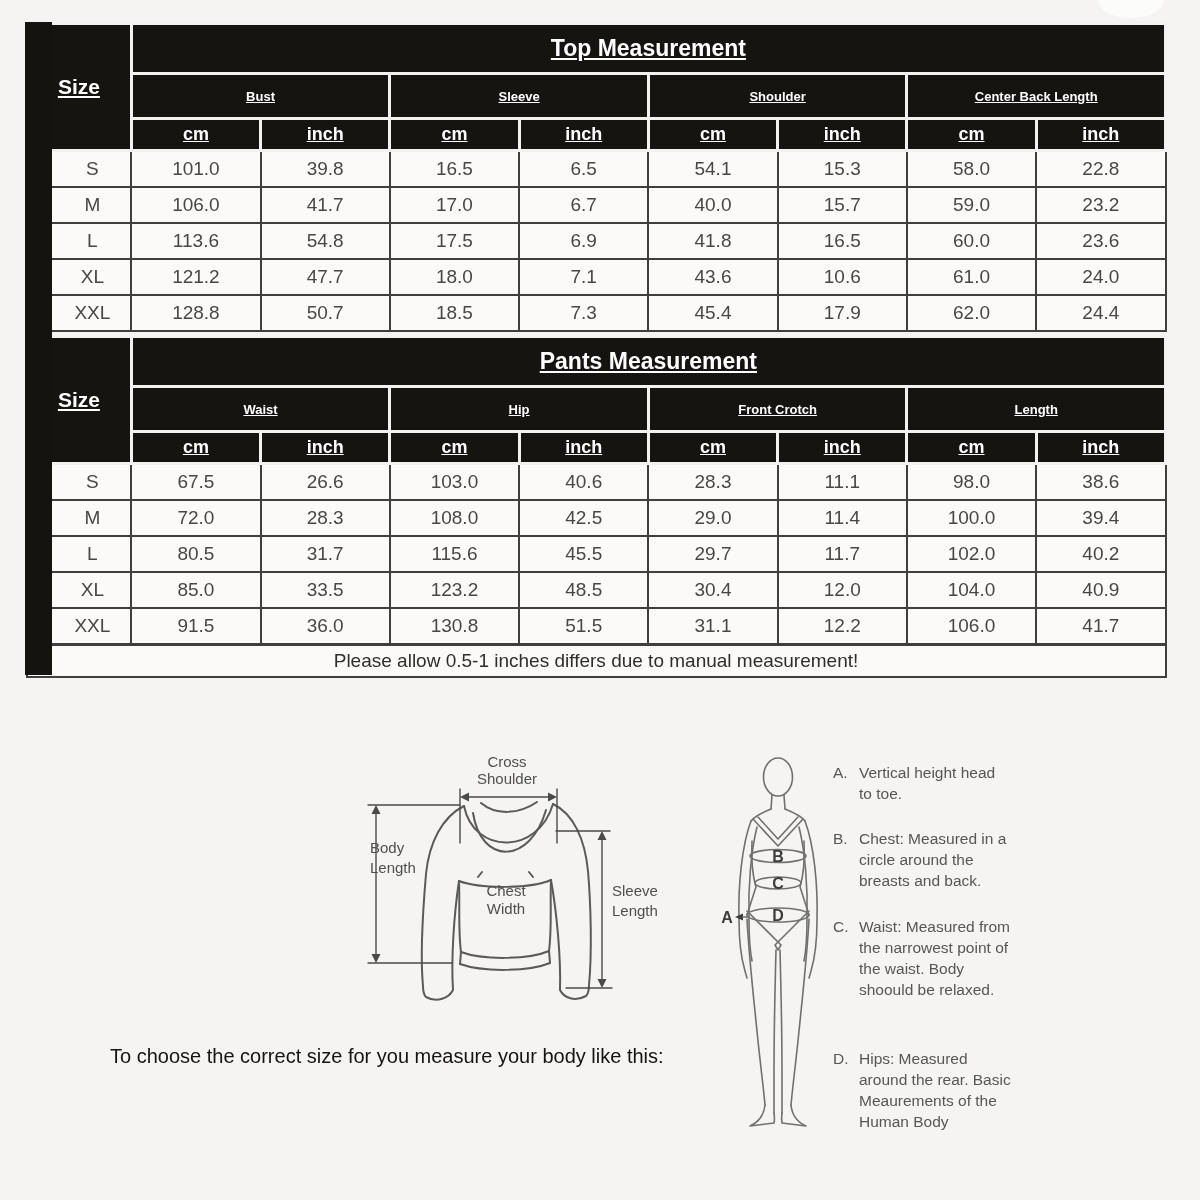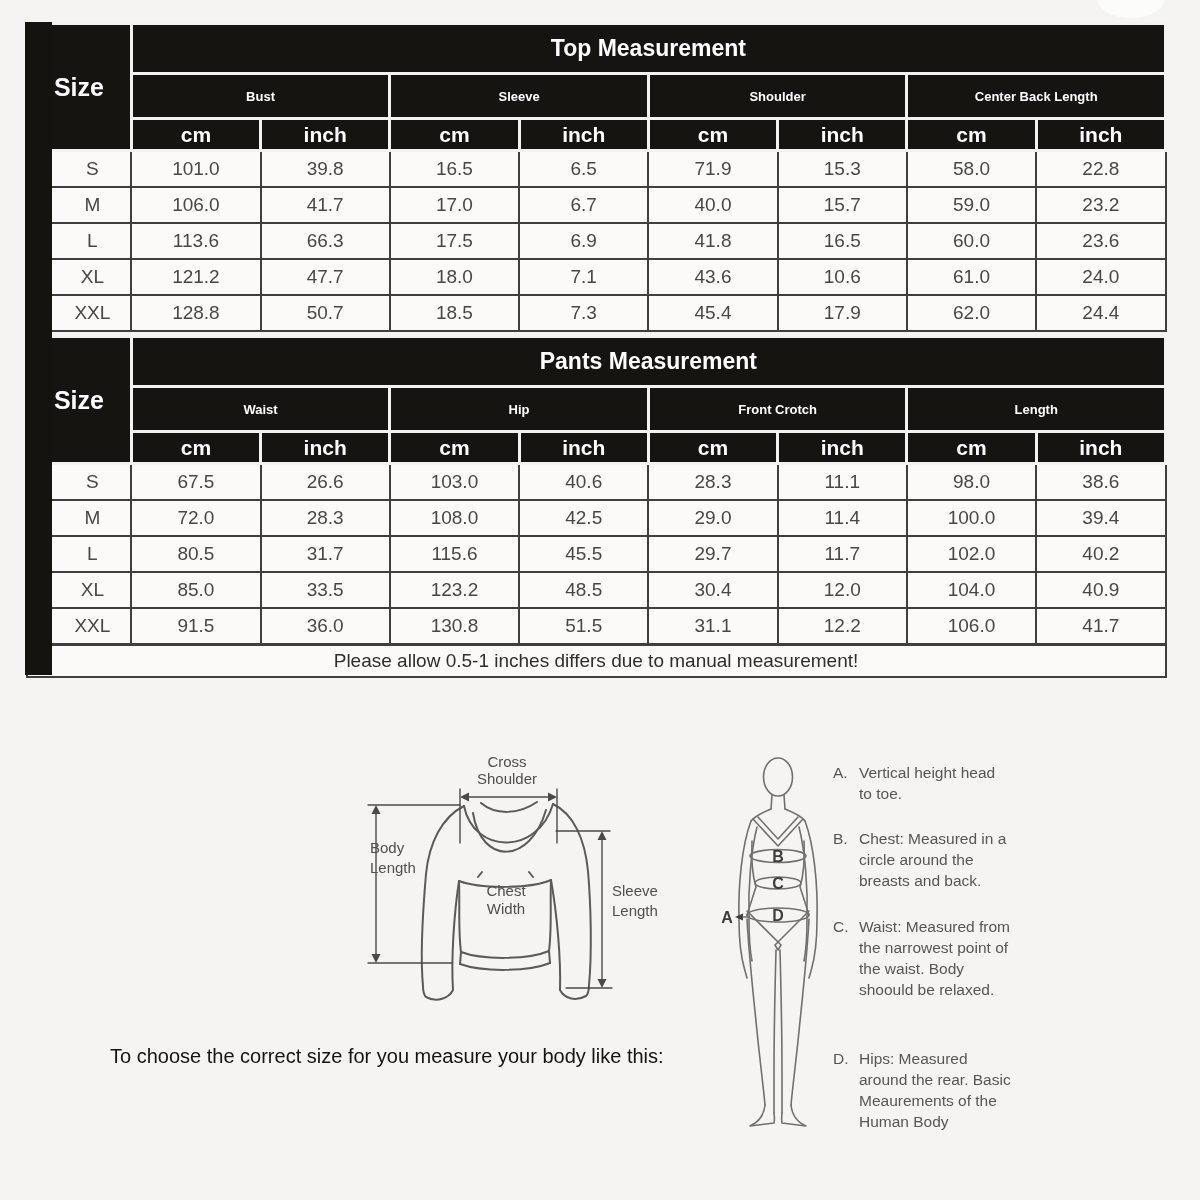--- a/index.html
+++ b/index.html
@@ -18,26 +18,26 @@
   .tables-mount{position:absolute;left:25px;top:22px;width:1142px;}
   table.size-table{
     border-collapse:collapse;table-layout:fixed;width:1142px;
     font-family:"Liberation Sans", sans-serif;
   }
   table.size-table + table.size-table{margin-top:3px;}
   col.c-size{width:9.2%;}
   col.c-val{width:11.35%;}
   .size-table th{
     background:#161410;color:#ffffff;border:3px solid #f3f2f0;
-    font-weight:bold;text-align:center;padding:0;
+    font-weight:bold;text-align:center;padding:0;text-decoration:underline;
   }
   .size-table th.t-title{font-size:23px;height:47px;}
   .size-table th.t-group{font-size:13px;height:42px;}
-  .size-table th.t-unit{font-size:21px;height:29px;}
-  .size-table th.t-size{font-size:25px;text-align:center;}
+  .size-table th.t-unit{font-size:18px;height:29px;}
+  .size-table th.t-size{font-size:21px;text-align:center;}
   .size-table td{
     background:#fbfaf8;color:#474747;border:2px solid #3f3f3f;
     font-size:19px;text-align:center;height:34px;padding:0;
   }
   .size-table td.size-cell{padding-left:27px;}
   .size-table td.note-cell{font-size:19px;color:#2e2e2e;height:30px;border-top-width:3px;}
   .left-strip{
     position:absolute;left:25px;top:22px;width:27px;height:653px;
     background:#141310;
   }
@@ -108,40 +108,40 @@
             <th class="t-unit">inch</th>
           </tr>
         </thead>
         <tbody>
           <tr>
             <td class="size-cell">S</td>
             <td class="val-cell">101.0</td>
             <td class="val-cell">39.8</td>
             <td class="val-cell">16.5</td>
             <td class="val-cell">6.5</td>
-            <td class="val-cell">71.9</td>
+            <td class="val-cell">54.1</td>
             <td class="val-cell">15.3</td>
             <td class="val-cell">58.0</td>
             <td class="val-cell">22.8</td>
           </tr>
           <tr>
             <td class="size-cell">M</td>
             <td class="val-cell">106.0</td>
             <td class="val-cell">41.7</td>
             <td class="val-cell">17.0</td>
             <td class="val-cell">6.7</td>
             <td class="val-cell">40.0</td>
             <td class="val-cell">15.7</td>
             <td class="val-cell">59.0</td>
             <td class="val-cell">23.2</td>
           </tr>
           <tr>
             <td class="size-cell">L</td>
             <td class="val-cell">113.6</td>
-            <td class="val-cell">66.3</td>
+            <td class="val-cell">54.8</td>
             <td class="val-cell">17.5</td>
             <td class="val-cell">6.9</td>
             <td class="val-cell">41.8</td>
             <td class="val-cell">16.5</td>
             <td class="val-cell">60.0</td>
             <td class="val-cell">23.6</td>
           </tr>
           <tr>
             <td class="size-cell">XL</td>
             <td class="val-cell">121.2</td>

